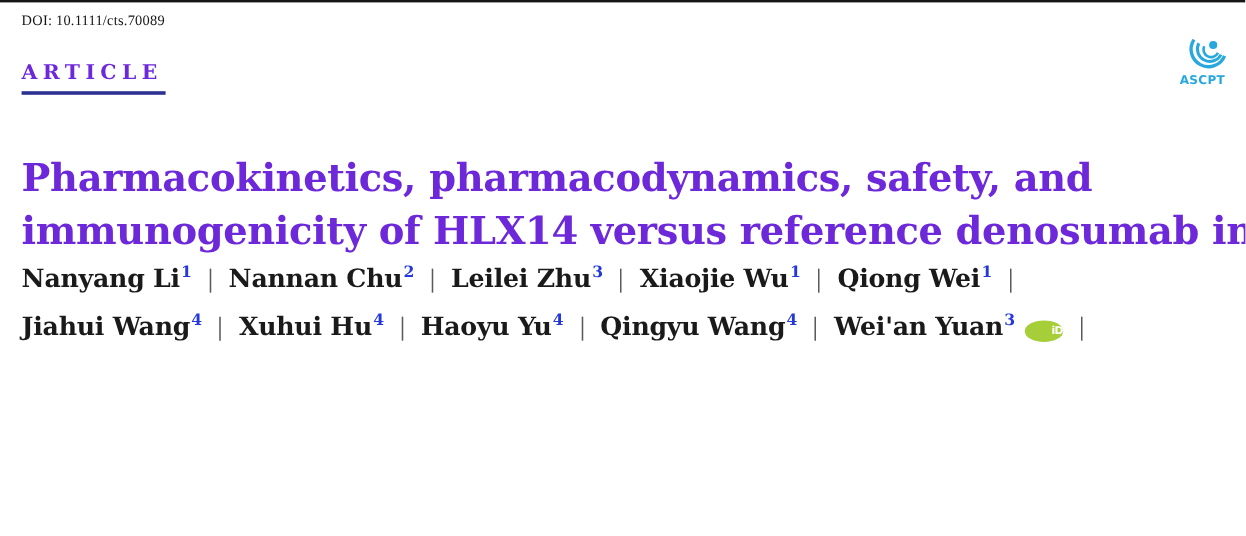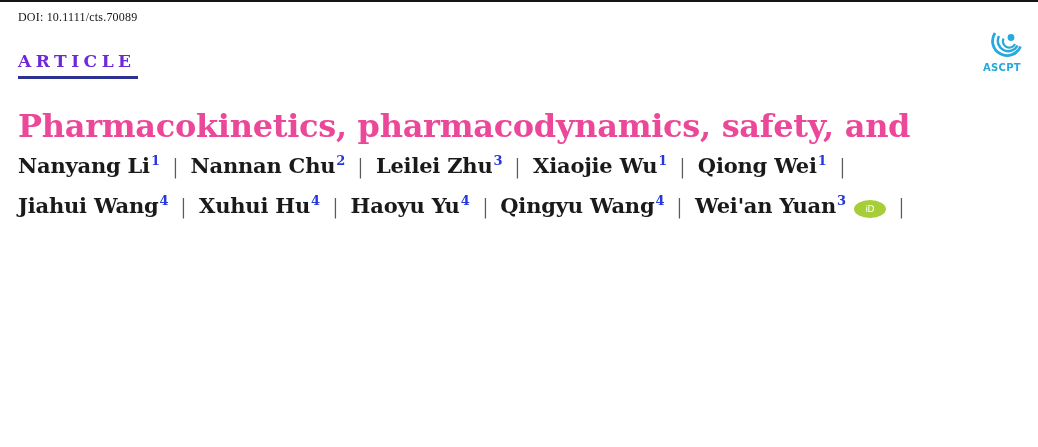--- a/index.html
+++ b/index.html
@@ -47,22 +47,22 @@
   }
   .logo-word {
     font-family: "DejaVu Sans", sans-serif;
     font-size: 10px;
     font-weight: bold;
     color: #29a8dd;
     letter-spacing: 0.3px;
     margin-top: -2px;
   }
   .title {
-    margin-top: 25px;
-    color: #ec4899;
+    margin-top: 47px;
+    color: #6d28d9;
     font-weight: bold;
     font-size: 32px;
     line-height: 44px;
     letter-spacing: -0.3px;
   }
   .title-line { white-space: nowrap; }
   .authors {
     font-size: 21px;
     font-weight: bold;
     color: #1a1a1a;
@@ -91,22 +91,22 @@
   }
   .orcid {
     display: inline-block;
     width: 32px;
     height: 18px;
     border-radius: 50%;
     background: #a6ce39;
     color: #ffffff;
     font-family: "DejaVu Sans", sans-serif;
     font-size: 9px;
-    font-weight: normal;
-    text-align: center;
+    font-weight: bold;
+    text-align: right;
     line-height: 18px;
     letter-spacing: -0.5px;
     margin-left: 8px;
     vertical-align: 1px;
   }
 </style>
 </head>
 <body>
 
 <div class="page">
@@ -126,20 +126,21 @@
 
   <div class="content">
     <div class="doi">DOI: 10.1111/cts.70089</div>
 
     <div>
       <span class="article-label">ARTICLE</span>
     </div>
 
     <div class="title">
       <div class="title-line">Pharmacokinetics, pharmacodynamics, safety, and</div>
+      <div class="title-line">immunogenicity of HLX14 versus reference denosumab in</div>
     </div>
 
     <div class="authors" id="authors">
         <div class="author-line"><span class="author-name">Nanyang Li<sup class="aff">1</sup></span><span class="sep">|</span><span class="author-name">Nannan Chu<sup class="aff">2</sup></span><span class="sep">|</span><span class="author-name">Leilei Zhu<sup class="aff">3</sup></span><span class="sep">|</span><span class="author-name">Xiaojie Wu<sup class="aff">1</sup></span><span class="sep">|</span><span class="author-name">Qiong Wei<sup class="aff">1</sup></span><span class="sep">|</span></div>
         <div class="author-line"><span class="author-name">Jiahui Wang<sup class="aff">4</sup></span><span class="sep">|</span><span class="author-name">Xuhui Hu<sup class="aff">4</sup></span><span class="sep">|</span><span class="author-name">Haoyu Yu<sup class="aff">4</sup></span><span class="sep">|</span><span class="author-name">Qingyu Wang<sup class="aff">4</sup></span><span class="sep">|</span><span class="author-name">Wei'an Yuan<sup class="aff">3</sup></span><span class="orcid">iD</span><span class="sep">|</span></div>
       </div>
   </div>
 </div>
 
 </body></html>

